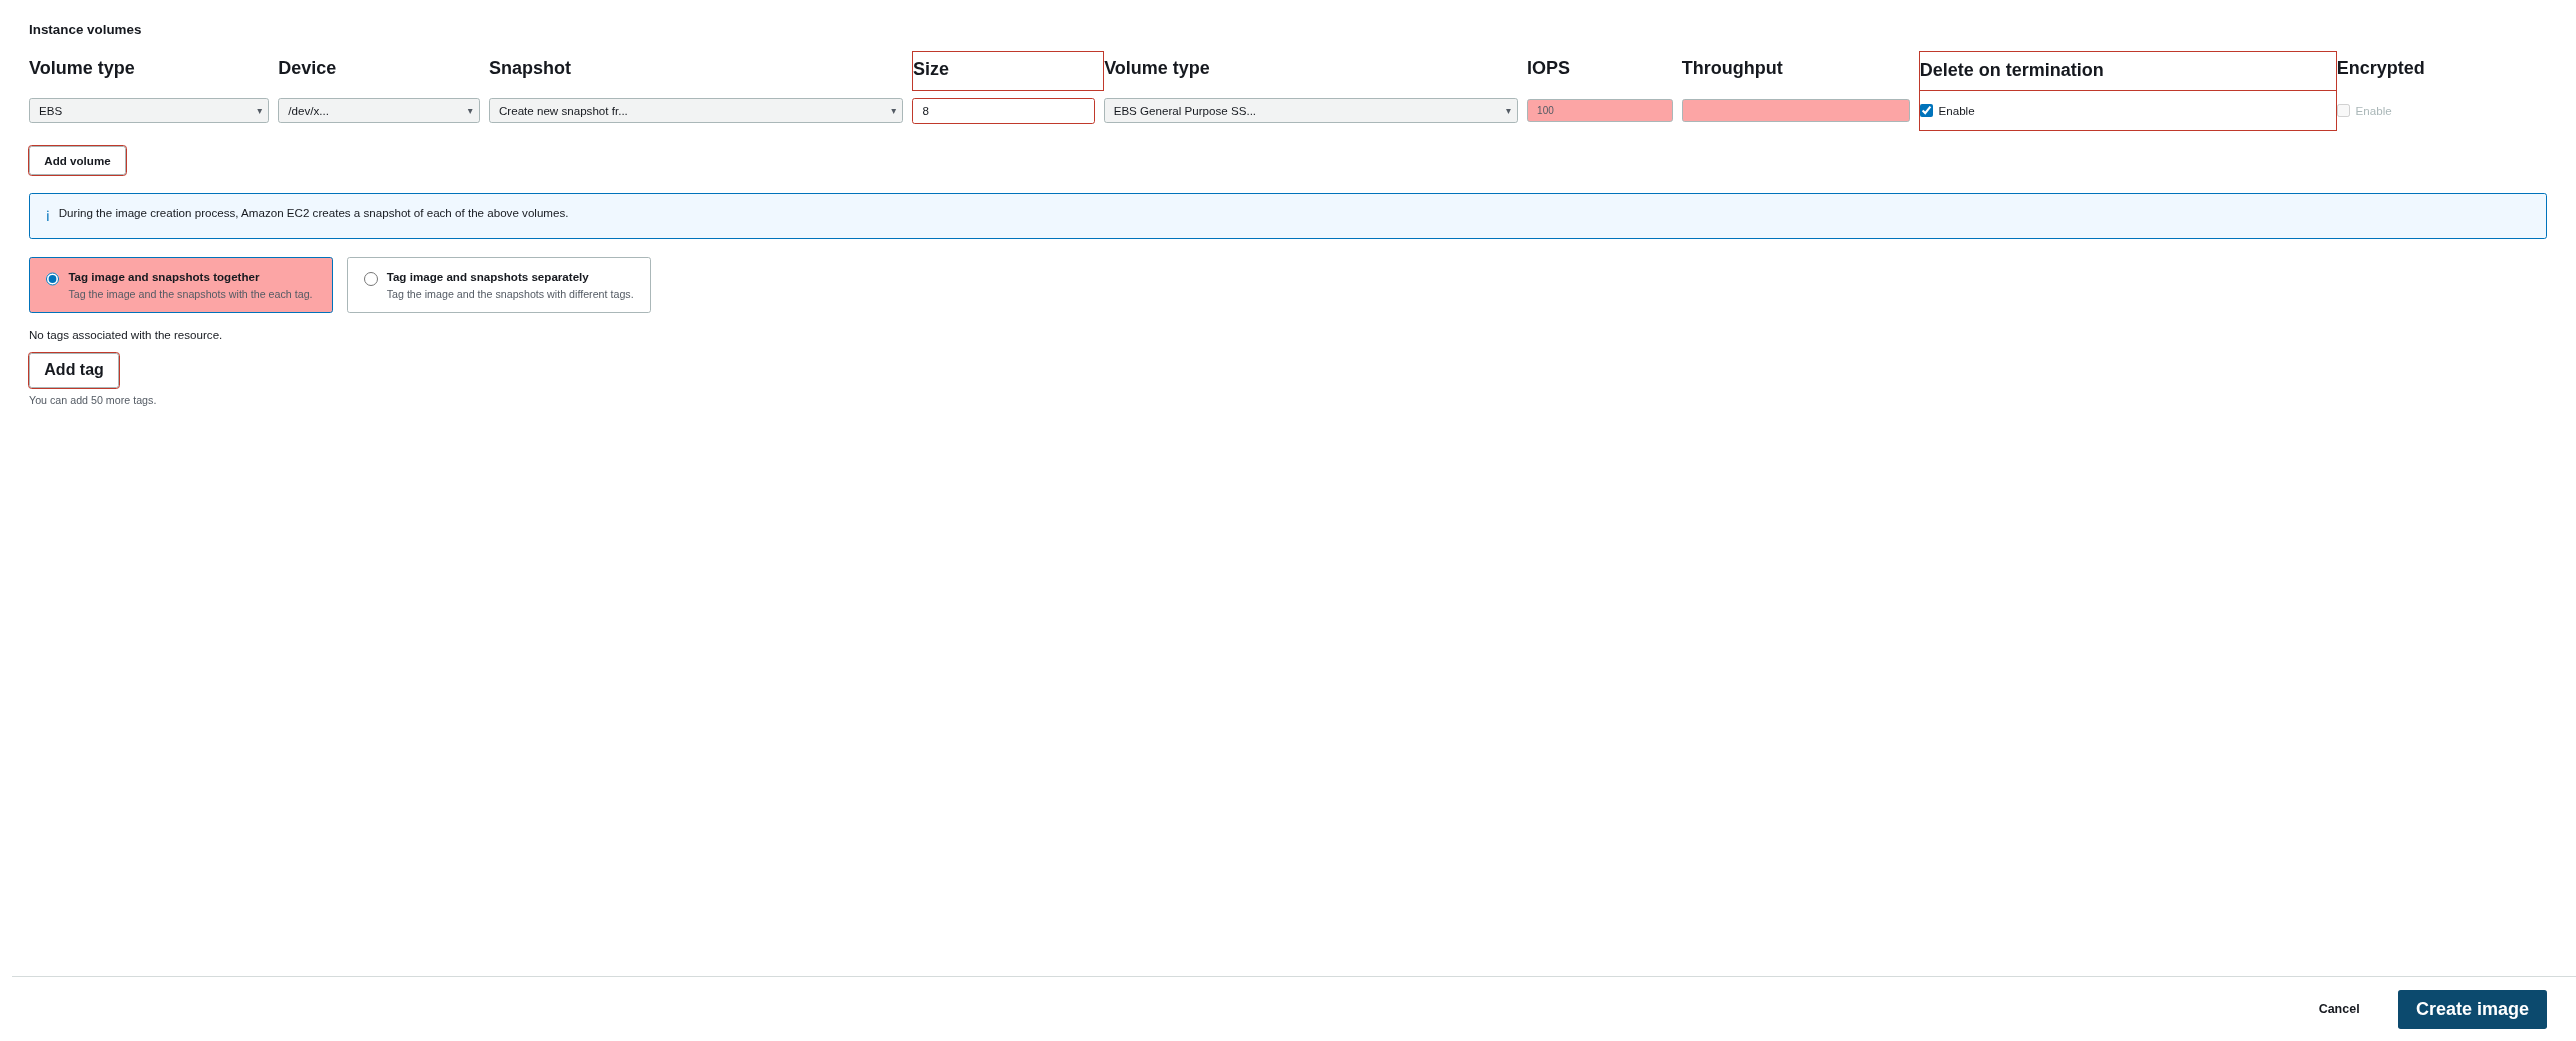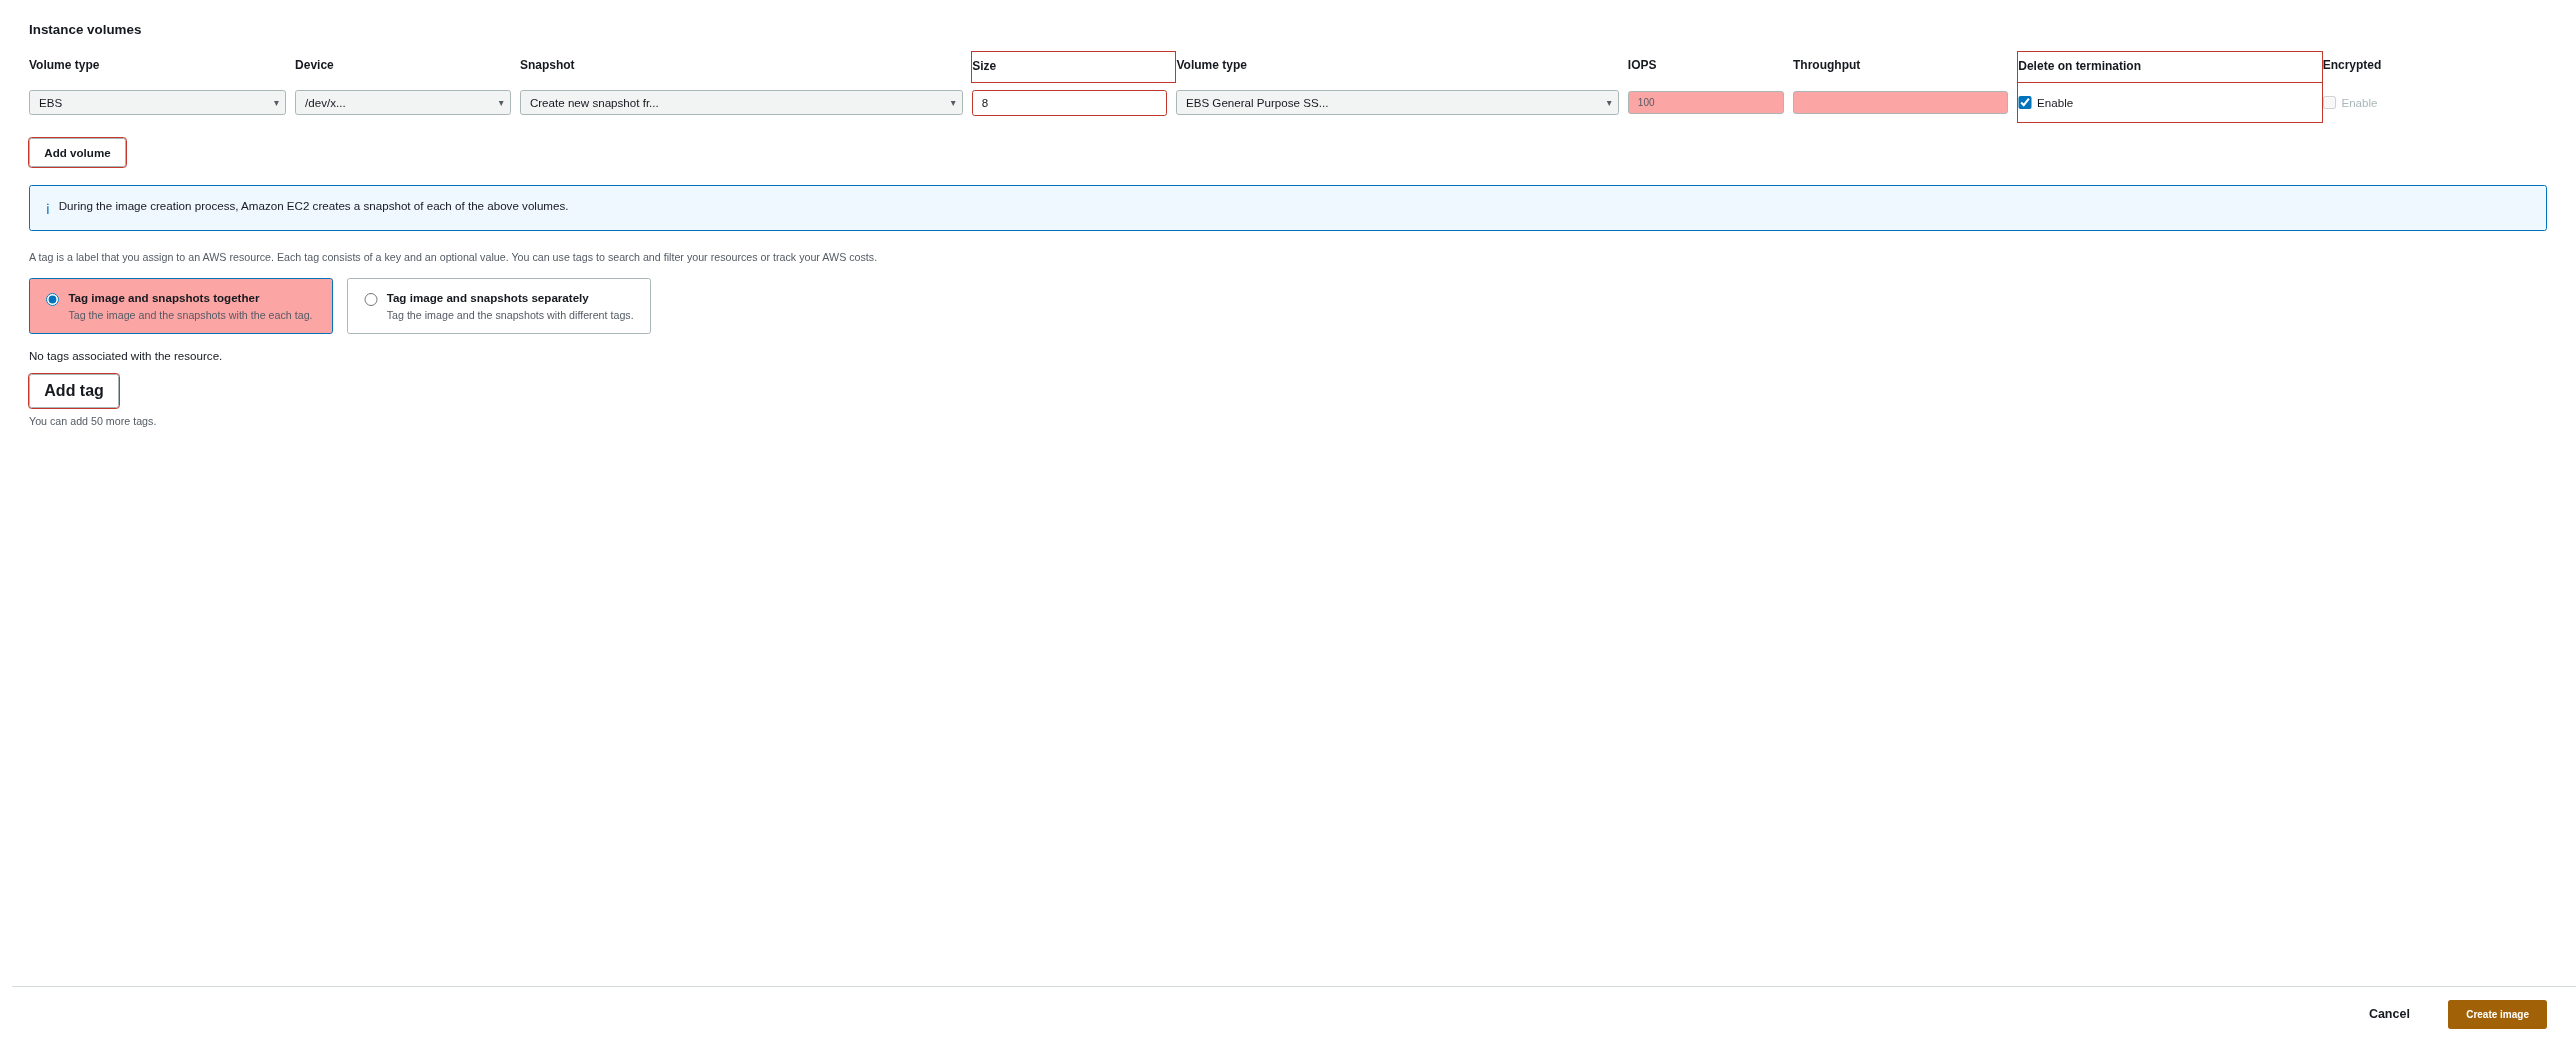--- a/index.html
+++ b/index.html
@@ -22,21 +22,21 @@
       color: #16191f;
     }
     .volumes-table {
       width: 100%;
       border-collapse: collapse;
       margin-bottom: 14.3px;
     }
     .volumes-table th {
       text-align: left;
       font-weight: 700;
-      font-size: 12px;
+      font-size: 18px;
       padding: 7.2px 9px 7.2px 0;
       color: #16191f;
       vertical-align: top;
       white-space: nowrap;
     }
     .volumes-table td {
       padding: 7.2px 9px 7.2px 0;
       vertical-align: middle;
     }
     .col-volume-type { width: 116px; }
@@ -268,25 +268,25 @@
     .cancel-btn {
       background: transparent;
       border: none;
       font-size: 12.5px;
       font-weight: 600;
       color: #16191f;
       cursor: pointer;
       padding: 7.2px 14.3px;
     }
     .create-image-btn {
-      background: #a16207;
+      background: #0c4a6e;
       border: none;
       border-radius: 2.7px;
       padding: 9px 18px;
-      font-size: 10px;
+      font-size: 18px;
       font-weight: 700;
       color: #fff;
       cursor: pointer;
     }
 
     .th-size-highlighted {
       color: #c0392b;
       border: 1.8px solid #c0392b;
       padding: 5.4px 7.2px;
     }
@@ -367,21 +367,20 @@
   </table>
 
   <button class="add-volume-btn">Add volume</button>
 
   <div class="info-box">
     <span class="info-icon">ℹ</span>
     <span class="info-text">During the image creation process, Amazon EC2 creates a snapshot of each of the above volumes.</span>
   </div>
 
   <div class="tags-section">
-    <div class="tags-description">A tag is a label that you assign to an AWS resource. Each tag consists of a key and an optional value. You can use tags to search and filter your resources or track your AWS costs.</div>
 
     <div class="radio-options">
       <div class="radio-option selected">
         <label class="radio-option-label">
           <input type="radio" name="tag-option" checked="" style="">
           <div class="radio-option-text">
             <strong>Tag image and snapshots together</strong>
             <span>Tag the image and the snapshots with the each tag.</span>
           </div>
         </label>

